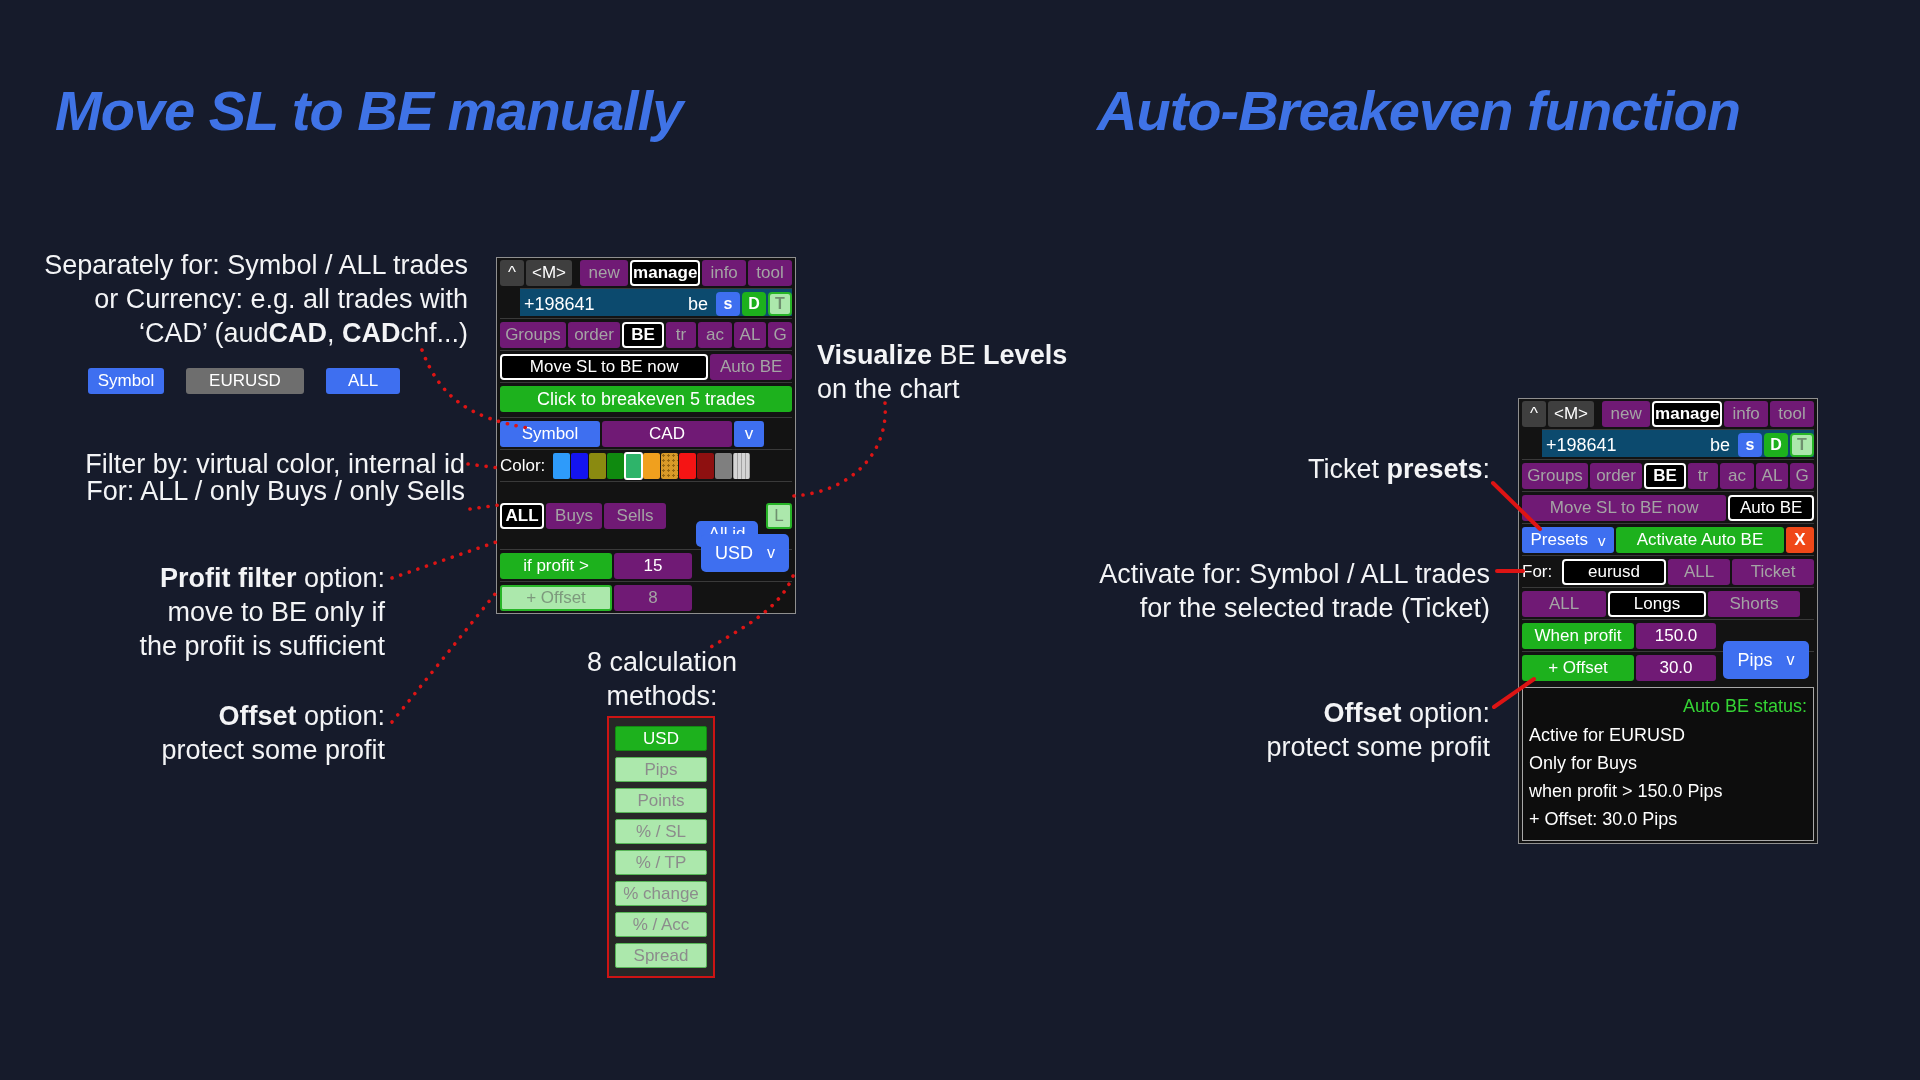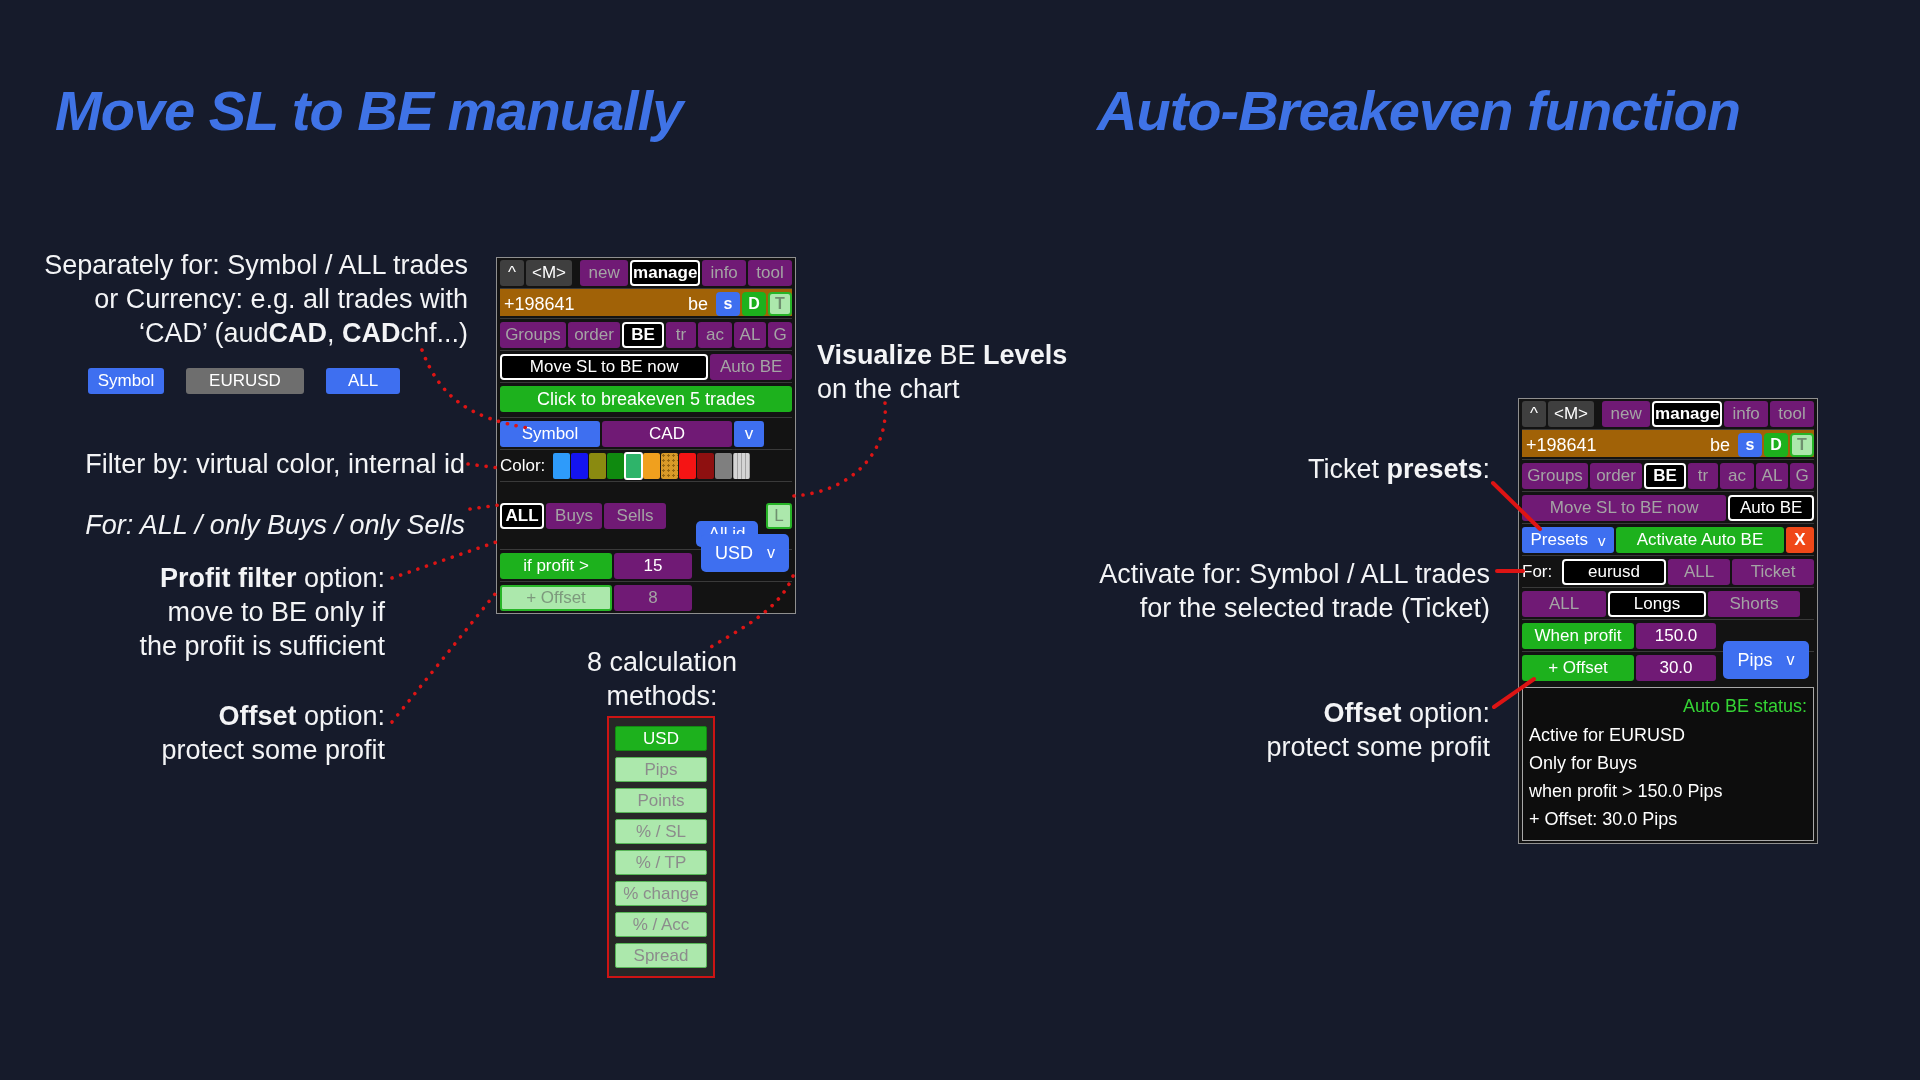--- a/index.html
+++ b/index.html
@@ -33,21 +33,21 @@
   .pbtn.lit{color:#fff;}
   .pbtn.dark{background:#3f3f3f;color:#fff;}
   .pbtn.active{background:#000;border:2px solid #fff;color:#fff;font-weight:bold;border-radius:4px;}
   .pbtn.blue{background:#3e6ff0;color:#fff;}
   .pbtn.green{background:#1db11d;color:#fff;}
   .pbtn.pale{background:#ace8ac;color:#149114;border:2px solid #27b527;}
   .pbtn.pale.dim{color:#7d997d;}
   .pbtn.xbtn{background:#f04818;color:#fff;font-weight:bold;}
   .sq{width:24px;height:24px;display:flex;align-items:center;justify-content:center;
       border-radius:4px;font-size:16px;font-weight:bold;}
-  .ticketrow{background:#a16207;}
+  .ticketrow{background:#0c4a6e;margin-left:20px;}
   .ticket-id{flex:1;color:#fff;font-size:18px;padding-left:4px;}
   .be-label{color:#fff;font-size:18px;margin-right:6px;}
   .swatch{width:17px;height:26px;border-radius:2px;}
   .swatch.sel{outline:2px solid #fff;outline-offset:-1px;}
   .swatch.speck{background-image:radial-gradient(rgba(90,60,0,.55) 1px,transparent 1.4px);
                 background-size:5px 5px;}
   .swatch.stripe{background-image:repeating-linear-gradient(90deg,rgba(120,120,120,.55) 0 1px,transparent 1px 4px);}
   .float-dd{position:absolute;display:flex;align-items:center;justify-content:center;gap:14px;
             background:#3e6ff0;color:#fff;border-radius:5px;font-size:18px;}
   .status{border:1px solid #a8a8a8;background:#0d0d0d;margin-top:6px;padding:8px 6px 10px 6px;
@@ -78,21 +78,21 @@
     <div><span>‘CAD’ (aud</span><span class="nb">CAD</span><span>, </span><span class="nb">CAD</span><span>chf...)</span></div>
   </div>
 
   <div class="abs chiprow" style="left:88px;top:368px;">
     <div class="chip blue" style="width:76px;">Symbol</div>
     <div class="chip gray" style="width:118px;color:#fff;">EURUSD</div>
     <div class="chip blue" style="width:74px;">ALL</div>
   </div>
 
   <div class="abs note right" style="right:1455px;top:447px;">Filter by: virtual color, internal id</div>
-  <div class="abs note right" style="right:1455px;top:508px;font-style:italic;">For: ALL / only Buys / only Sells</div>
+  <div class="abs note right" style="right:1455px;top:474px;">For: ALL / only Buys / only Sells</div>
 
   <div class="abs note right" style="right:1535px;top:561px;">
     <div><span class="nb">Profit filter</span><span> option:</span></div>
     <div>move to BE only if</div>
     <div>the profit is sufficient</div>
   </div>
 
   <div class="abs note right" style="right:1535px;top:699px;">
     <div><span class="nb">Offset</span><span> option:</span></div>
     <div>protect some profit</div>

